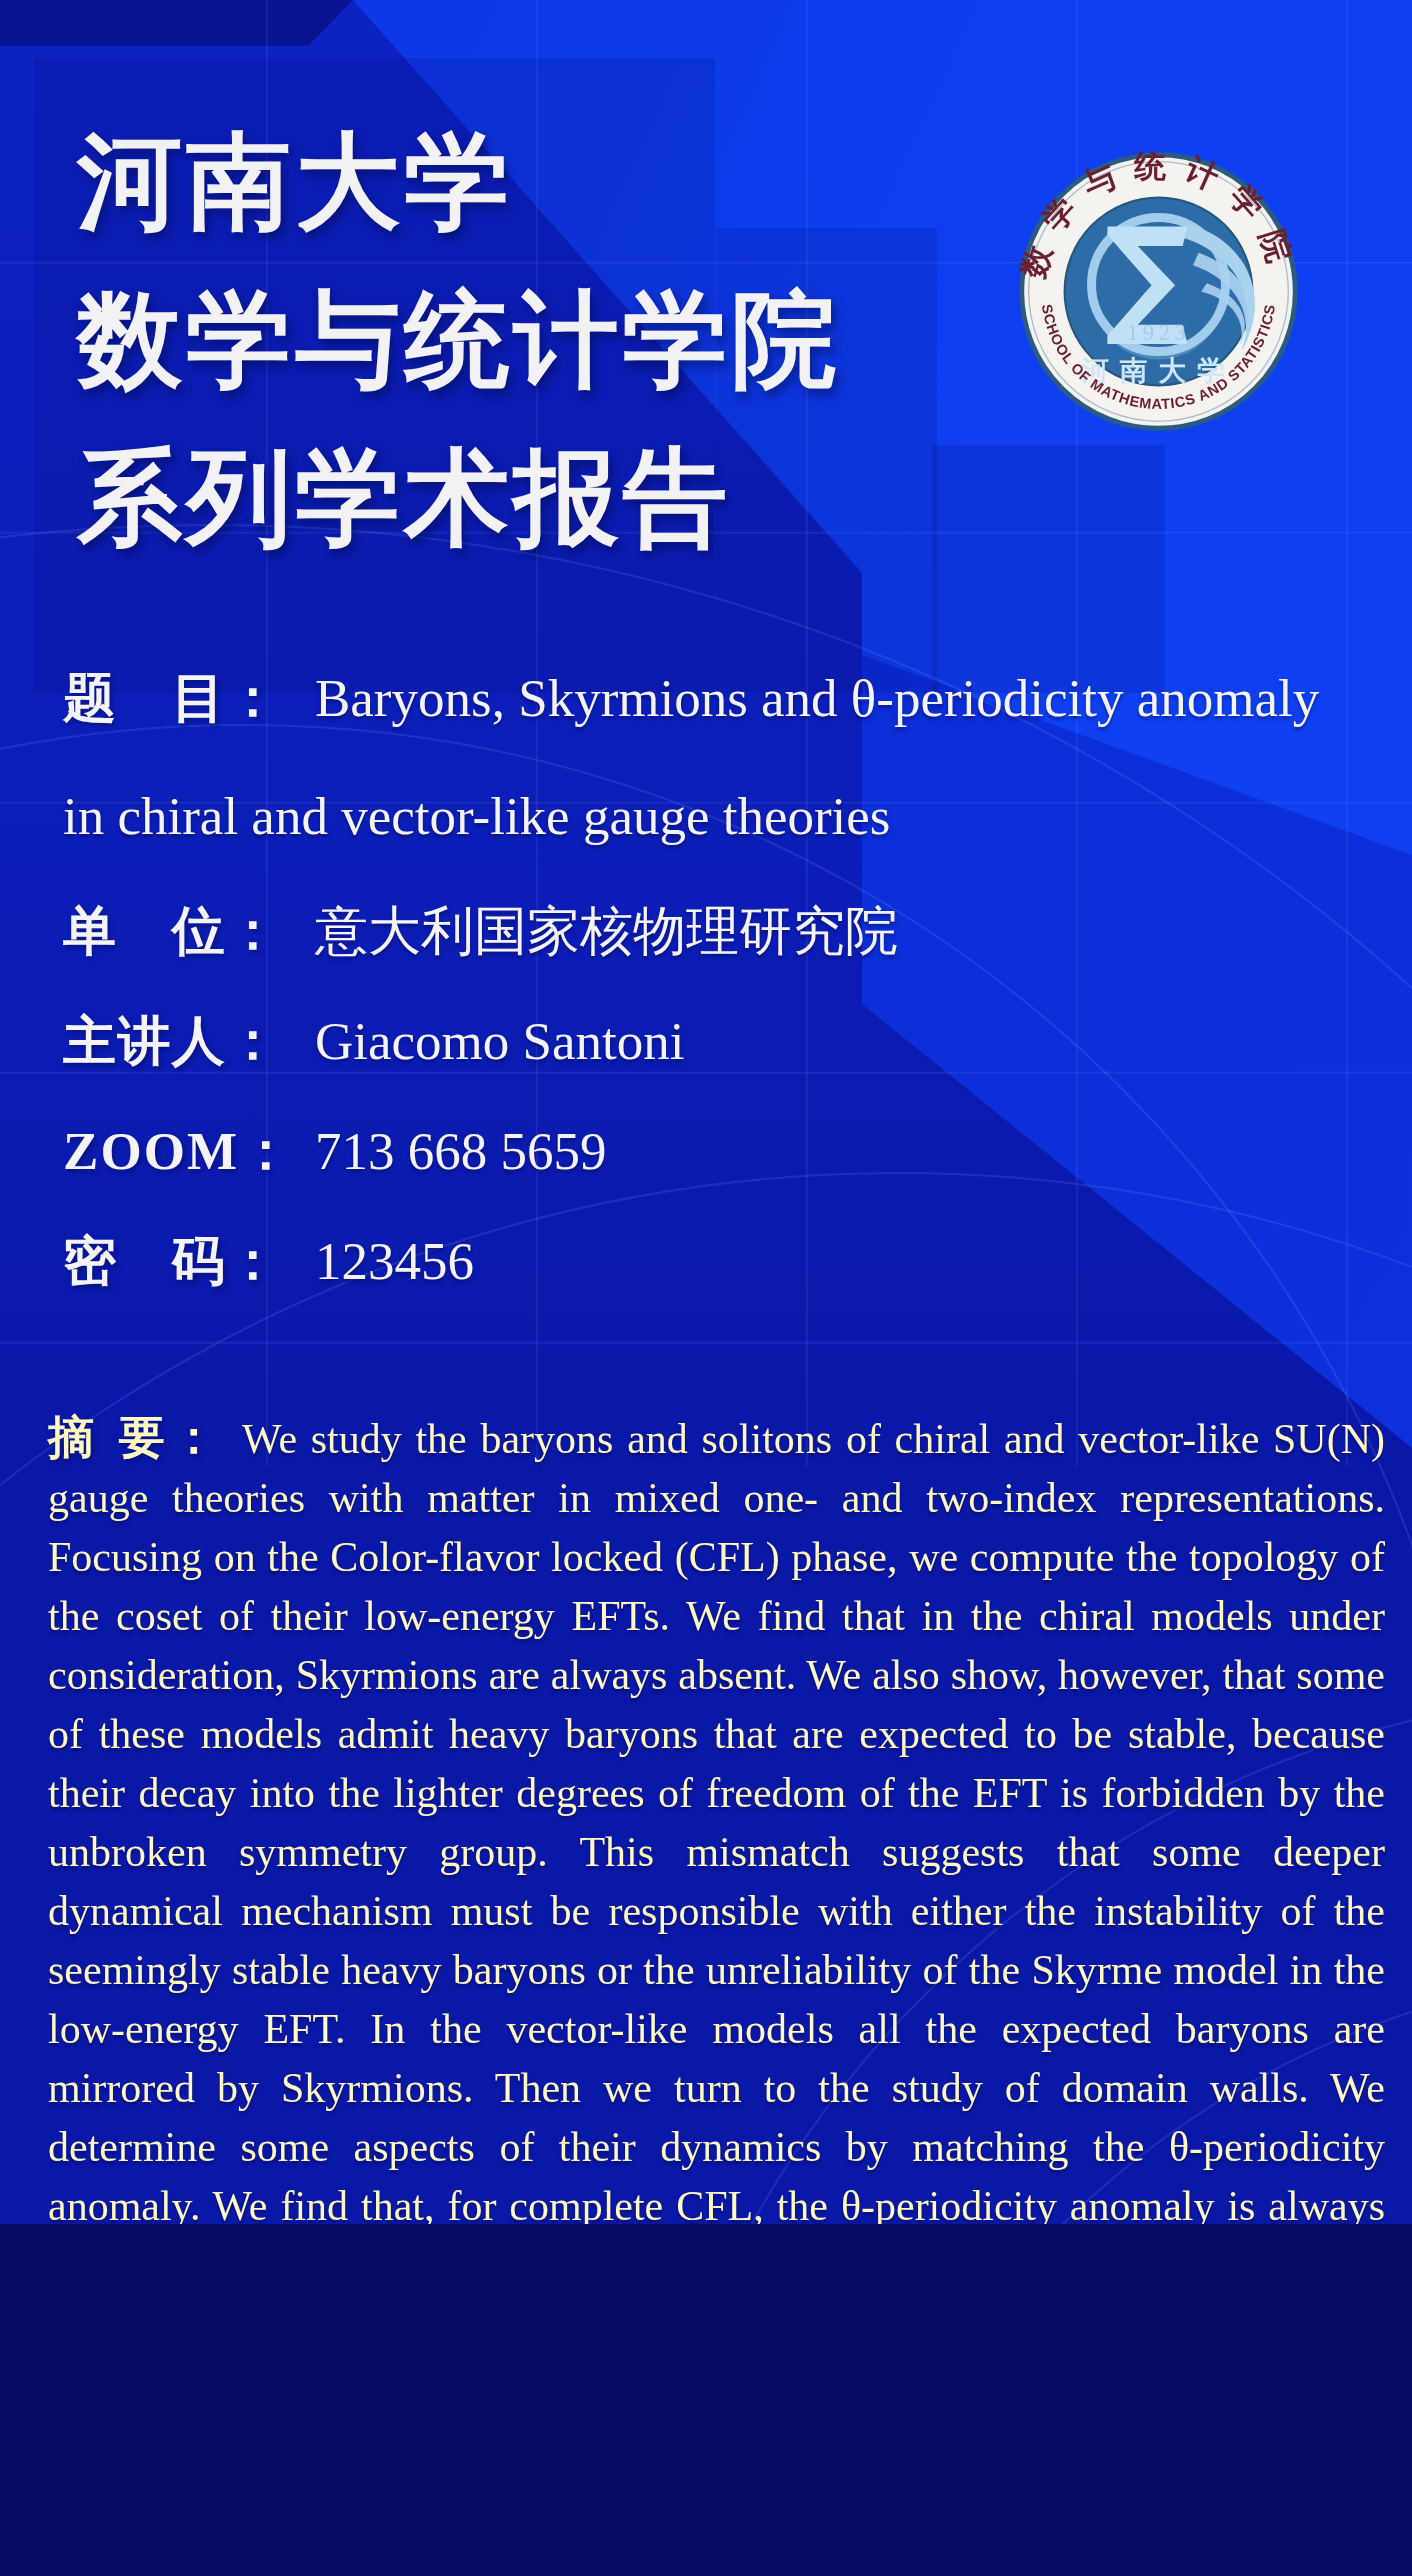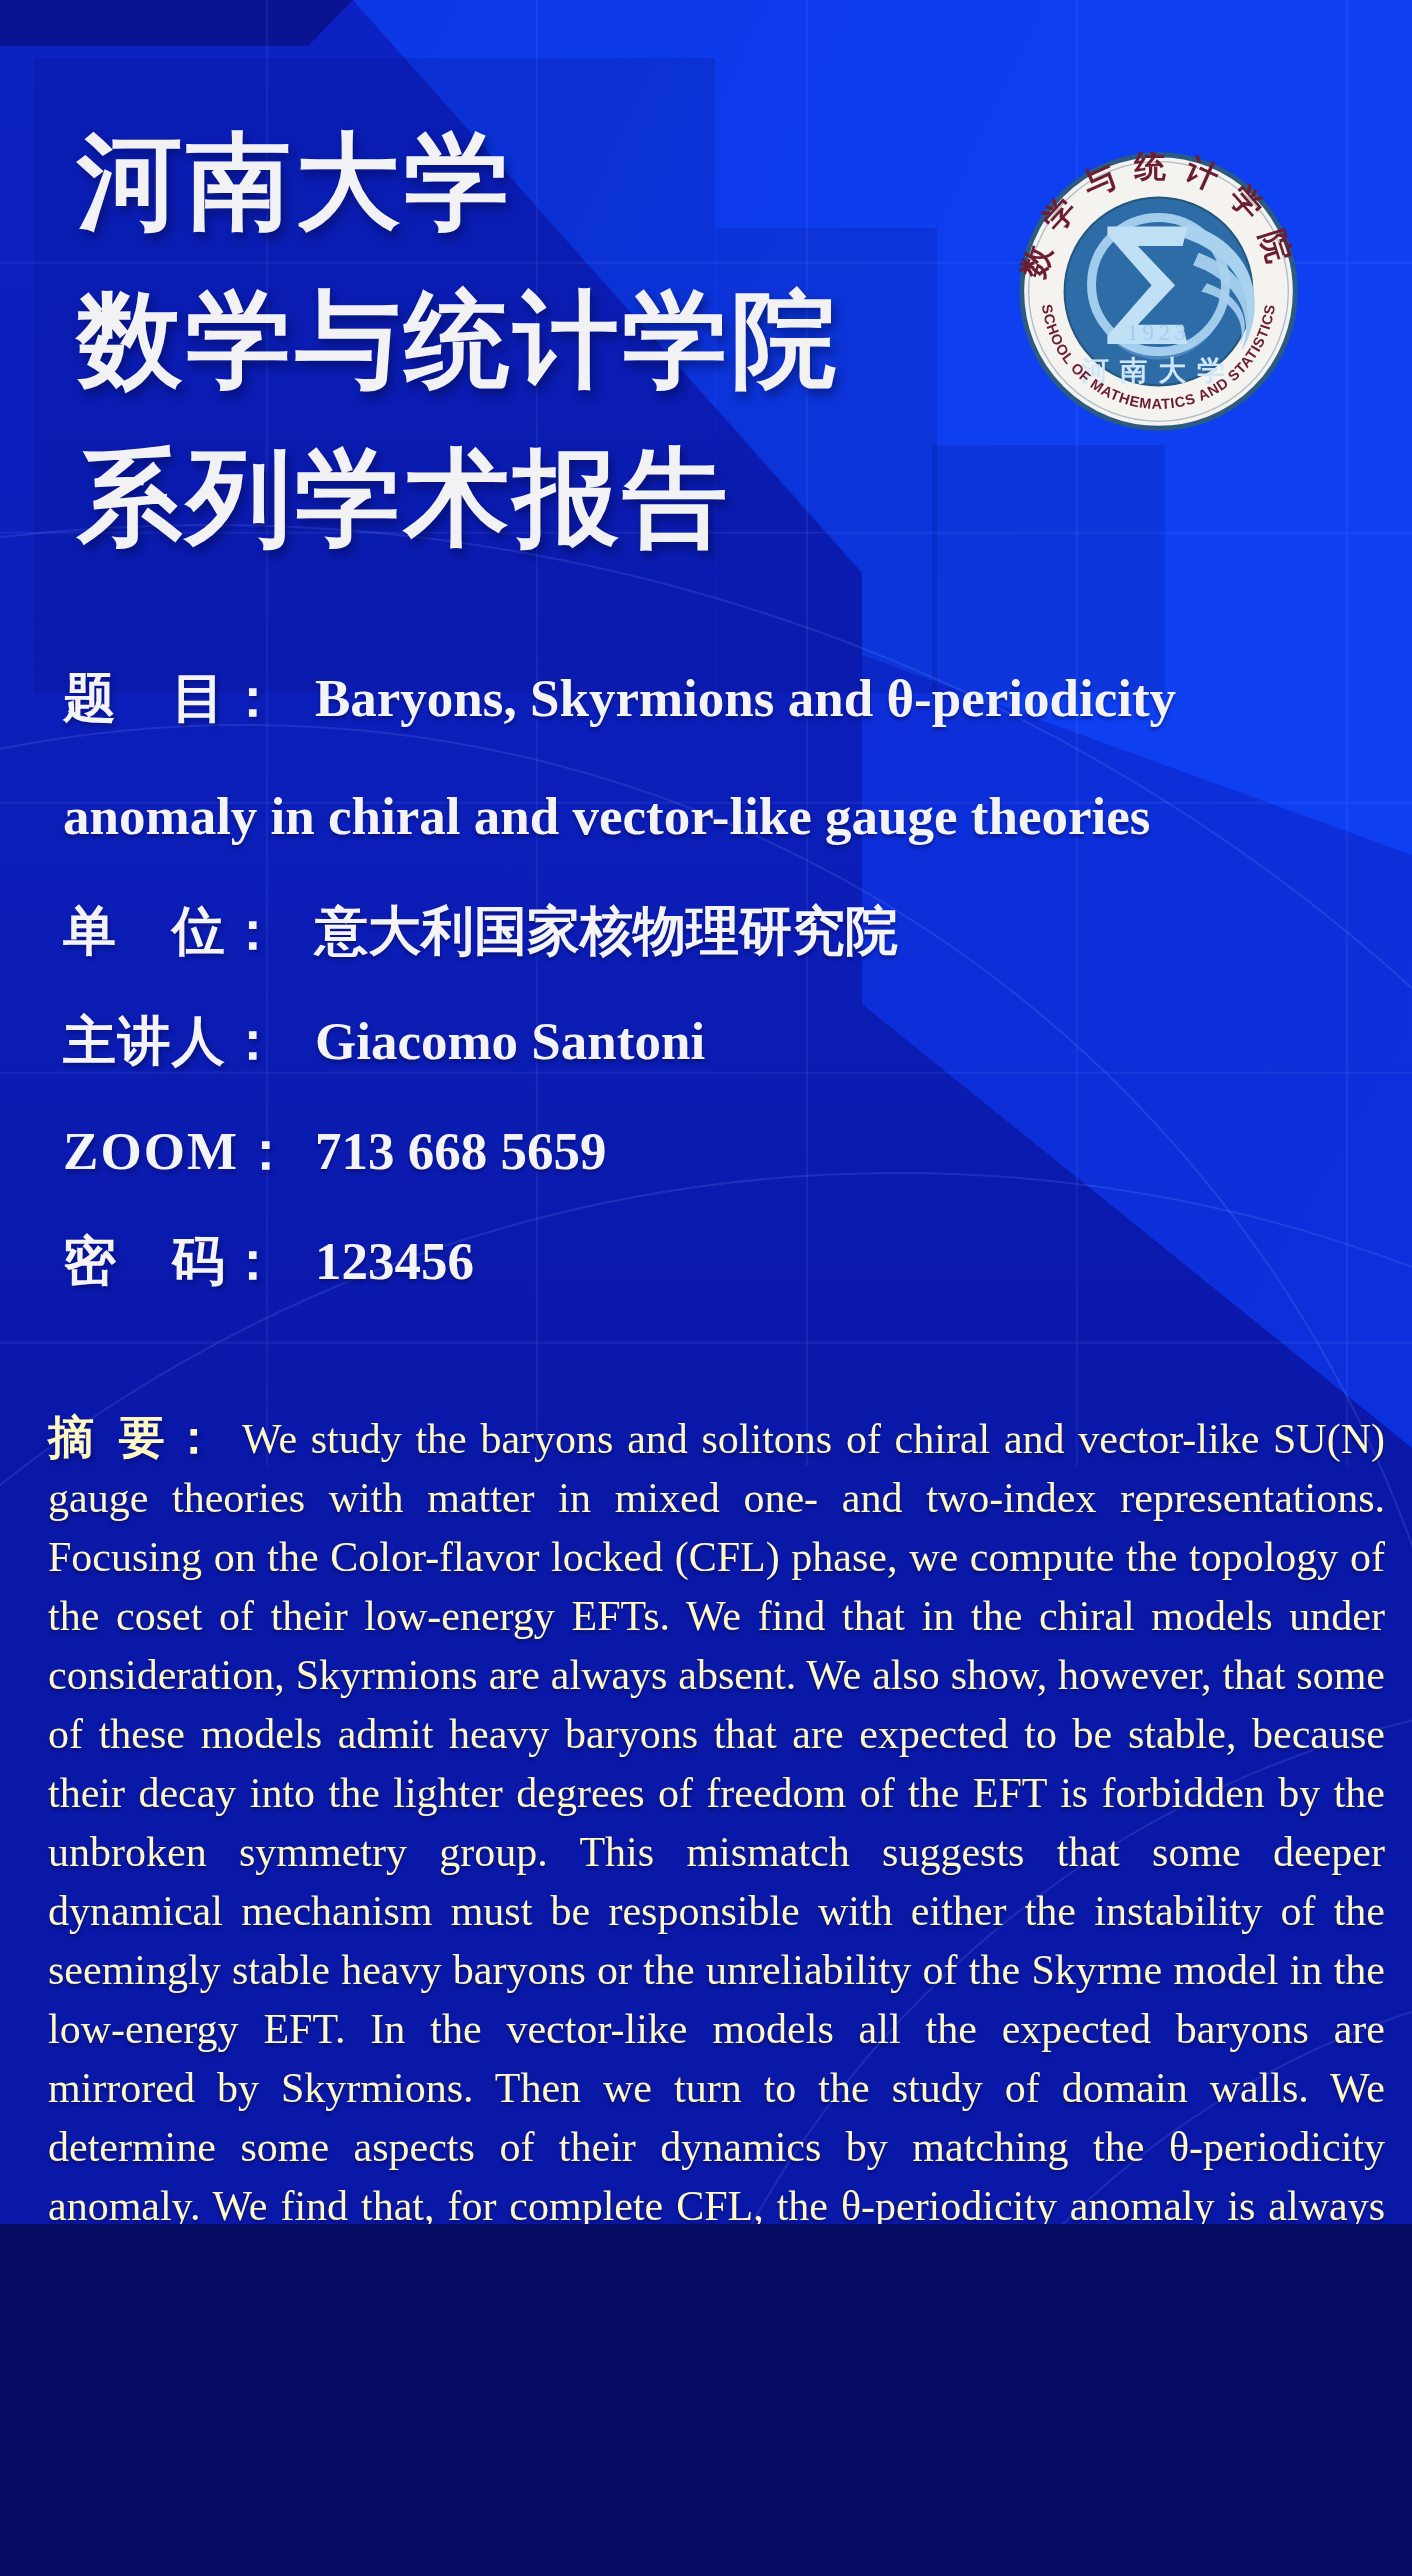--- a/index.html
+++ b/index.html
@@ -67,21 +67,20 @@
   .row-title{white-space:normal;line-height:117px;margin-bottom:1.4px;}
   .lab{
     display:inline-block;width:252px;
     font-weight:700;letter-spacing:1.4px;
     text-shadow:2.1px 3.4px 5.5px rgba(3,6,60,0.4);
   }
   .lab-serif{font-family:"Liberation Serif",serif;letter-spacing:2.1px;}
   .val{
     font-family:"Liberation Serif",serif;
     text-shadow:0 2.8px 3.4px rgba(4,8,70,0.45);
-    font-weight:bold;
   }
   .val-cn{font-family:"Liberation Serif",serif;}
   .abstract-block{
     left:48px;top:1408px;width:1337px;
     font-family:"Liberation Serif",serif;
     font-size:42px;line-height:59px;color:#fef9c3;
     text-align:justify;
     text-shadow:0 2.8px 2.8px rgba(4,8,70,0.5);
   }
   .ab-label{

